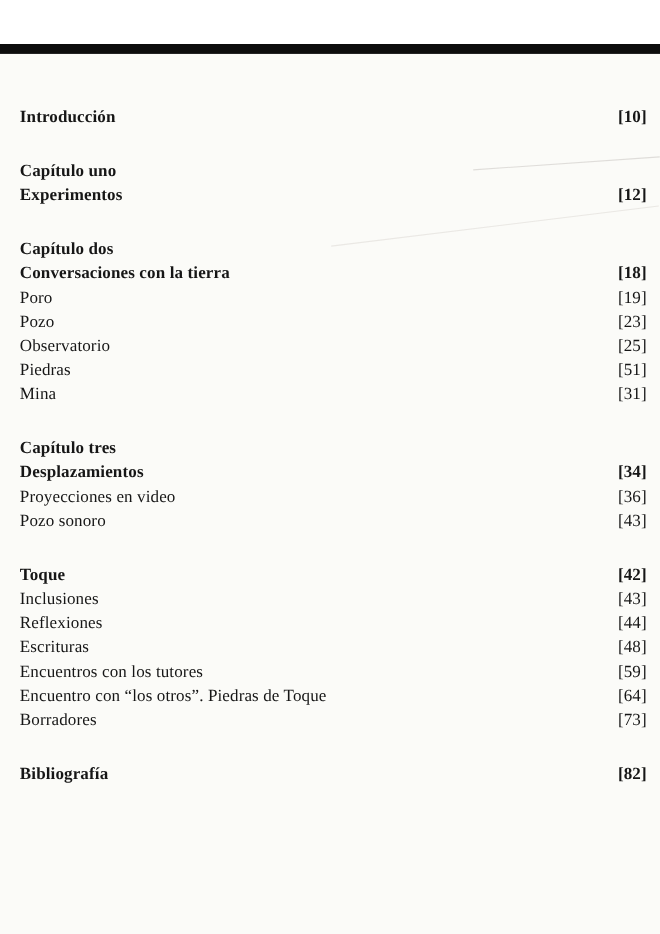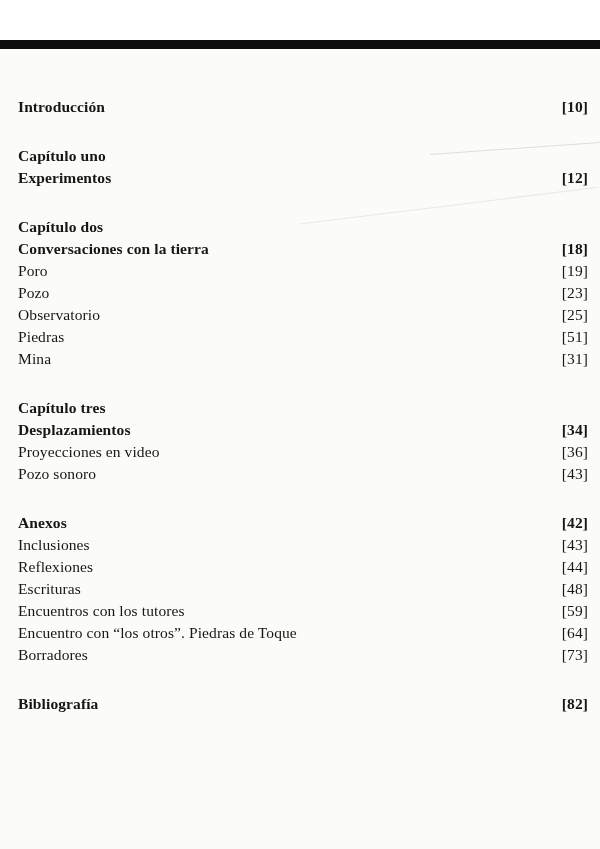--- a/index.html
+++ b/index.html
@@ -136,21 +136,21 @@
   </div>
       <div class="row">
     <span class="label">Proyecciones en video</span>
     <span class="pagenum">[36]</span>
   </div>
       <div class="row">
     <span class="label">Pozo sonoro</span>
     <span class="pagenum">[43]</span>
   </div>
       <div class="row bold gap">
-    <span class="label">Anexos</span>
+    <span class="label">Toque</span>
     <span class="pagenum">[42]</span>
   </div>
       <div class="row">
     <span class="label">Inclusiones</span>
     <span class="pagenum">[43]</span>
   </div>
       <div class="row">
     <span class="label">Reflexiones</span>
     <span class="pagenum">[44]</span>
   </div>

